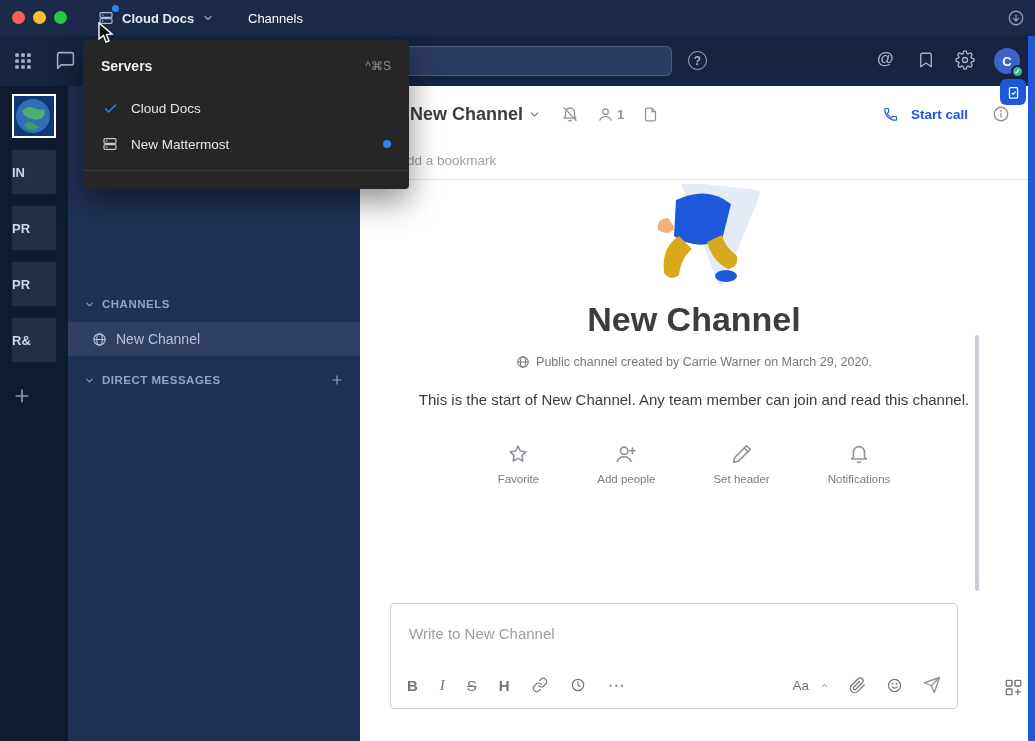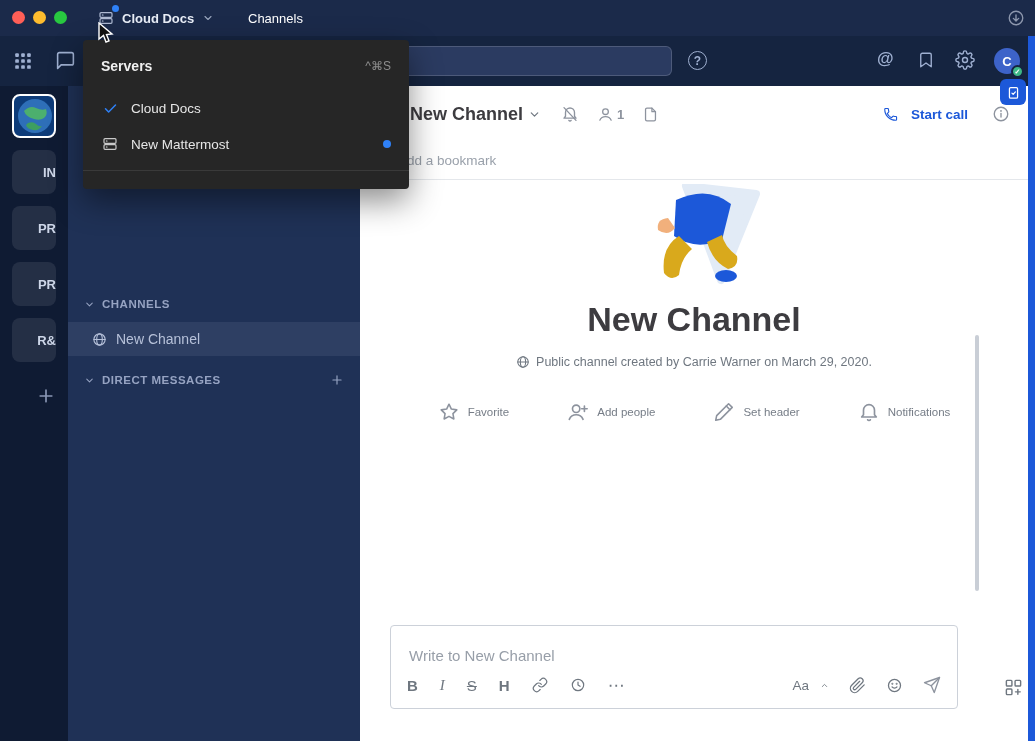--- a/index.html
+++ b/index.html
@@ -34,22 +34,22 @@
   .bk-ic{position:absolute;left:917px;top:15px}
   .gear-ic{position:absolute;left:955px;top:14px}
   .avatar{position:absolute;left:994px;top:12px;width:26px;height:26px;border-radius:50%;background:#3d63c9;
     color:#fff;font-size:13px;font-weight:700;display:flex;align-items:center;justify-content:center}
   .avatar-badge{position:absolute;right:-4px;bottom:-4px;width:13px;height:13px;border-radius:50%;
     background:#3db887;border:2px solid #152440;color:#fff;font-size:7px;display:flex;align-items:center;justify-content:center}
 
   
   .teambar{position:absolute;left:0;top:86px;width:68px;height:655px;background:#0f1b33;
     display:flex;flex-direction:column;align-items:center;padding-top:8px;gap:12px}
-  .team{width:44px;height:44px;border-radius:8px;background:rgba(255,255,255,.09);color:#cdd6e8;
-    font-weight:700;font-size:13px;display:flex;align-items:center;justify-content:flex-end;flex:none}
+  .team{width:44px;height:44px;border-radius:0;background:rgba(255,255,255,.09);color:#cdd6e8;
+    font-weight:700;font-size:13px;display:flex;align-items:center;justify-content:flex-start;flex:none}
   .team.active{background:#0d3b79;border:2px solid #fff;overflow:hidden}
   .team.add{background:transparent;color:#8a97b5;font-size:24px;font-weight:400}
 
   
   .sidebar{position:absolute;left:68px;top:86px;width:292px;height:655px;background:#1f3156;color:#96a3c2}
   .group-h{position:absolute;left:0;width:100%;height:28px;display:flex;align-items:center;gap:7px;
     padding:0 16px;font-size:11.5px;font-weight:700;letter-spacing:.5px}
   .group-h .sp{flex:1}
   .chan-row{position:absolute;top:236px;left:0;width:100%;height:34px;display:flex;align-items:center;gap:9px;
     padding-left:24px;background:#2e3f63;color:#b6c1d9;font-size:14px}
@@ -63,26 +63,26 @@
   .members{display:flex;align-items:center;gap:3px;color:#8d939e;font-size:13px;font-weight:600}
   .startcall{display:flex;align-items:center;gap:13px;color:#1c58d9;font-size:13.5px;font-weight:600}
   .sp{flex:1}
   .bookbar{position:absolute;top:56px;left:0;width:100%;height:38px;display:flex;align-items:center;
     padding-left:38px;color:#9aa1ab;font-size:13.5px;border-bottom:1px solid #e4e7eb}
   .content{position:absolute;top:94px;left:0;width:100%;bottom:0;text-align:center}
   .intro-h{font-size:34px;font-weight:700;color:#3d3c40;margin-top:12px}
   .meta{margin-top:16px;display:flex;justify-content:center;align-items:center;gap:6px;color:#6f7780;font-size:12.5px}
   .desc{margin:20px auto 0;width:560px;font-size:15px;color:#3d3c40;line-height:1.45}
   .actions{margin-top:32px;display:flex;justify-content:center;gap:58px}
-  .action{display:flex;flex-direction:row;align-items:center;gap:8px;font-size:11.5px;color:#767d87}
+  .action{display:flex;flex-direction:column;align-items:center;gap:8px;font-size:11.5px;color:#767d87}
   .action .aicon{color:#8d939e}
   .scrollbar{position:absolute;left:615px;top:249px;width:4px;height:256px;border-radius:2px;background:#c9ced6}
 
   
-  .composer{position:absolute;left:30px;right:70px;bottom:32px;height:84px;border:1px solid #ccd1d9;
+  .composer{position:absolute;left:30px;right:70px;bottom:32px;height:106px;border:1px solid #ccd1d9;
     border-radius:4px;background:#fff}
   .composer input{width:100%;height:58px;border:none;outline:none;padding:0 18px;font-size:15px;
     font-family:inherit;color:#3d3c40;background:transparent}
   .composer input::placeholder{color:#979ea8}
   .ctoolbar{position:absolute;left:0;right:0;bottom:0;height:46px;display:flex;align-items:center;
     padding:0 16px;color:#6f7780}
   .fmt{margin-right:22px;font-size:15px;display:flex;align-items:center}
   .fmt.b{font-weight:700}.fmt.i{font-style:italic;font-family:"Liberation Serif",serif}.fmt.s{text-decoration:line-through}
   .fmt.h{font-weight:700}
   .dots{font-size:17px;letter-spacing:1px}
@@ -404,20 +404,21 @@
         <path d="M83 58 q5 19 21 27 q11 -2 9 -13 q-13 -10 -15 -21 z" fill="#d9a91c"></path>
         <ellipse cx="102" cy="92" rx="11" ry="6" fill="#1c58d9"></ellipse>
       </svg>
       <div class="intro-h">New Channel</div>
       <div class="meta">
         <svg width="14" height="14" style="color:#6f7780">
             <use href="#i-globe"></use>
           </svg>
         <span>Public channel created by Carrie Warner on March 29, 2020.</span>
       </div>
+      <div class="desc">This is the start of New Channel. Any team member can join and read this channel.</div>
       <div class="actions">
         <div class="action">
           <span class="aicon">
               <svg width="22" height="22">
                 <use href="#i-star"></use>
               </svg>
             </span>
           <span>Favorite</span>
         </div>
         <div class="action">

